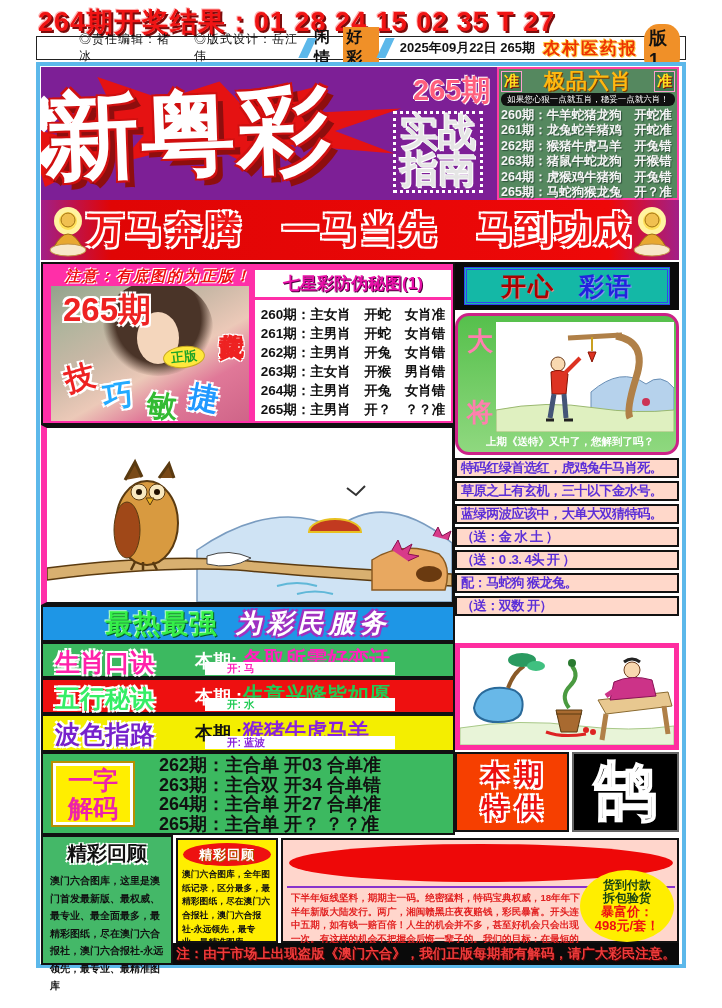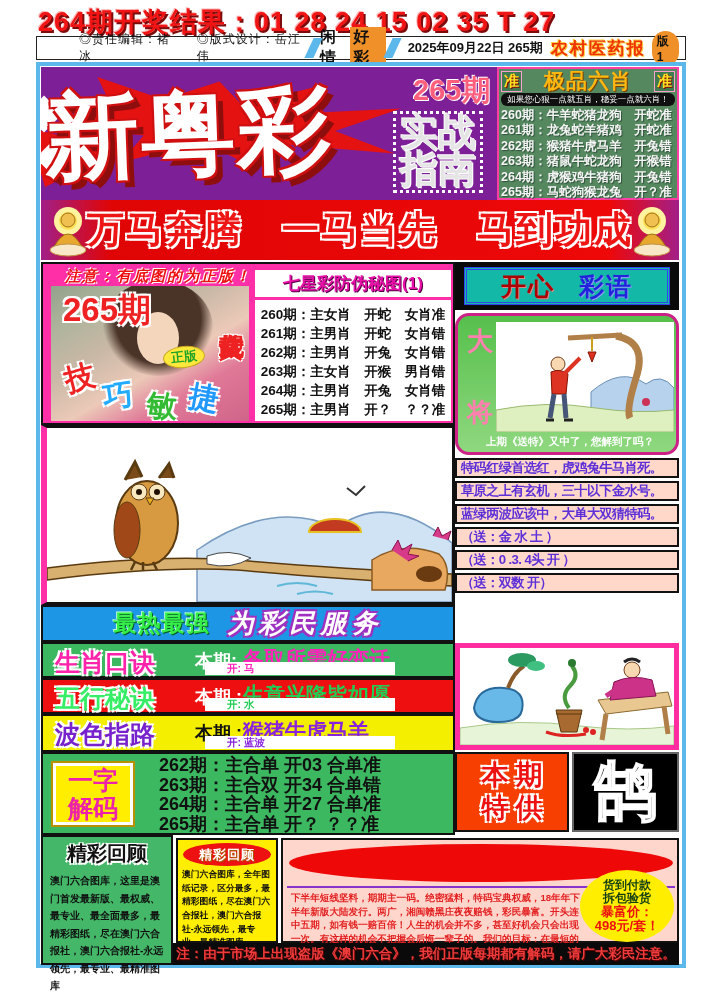--- a/index.html
+++ b/index.html
@@ -15,21 +15,21 @@
   
   #editor-bar { left:36px; top:36px; width:650px; height:24px; background:#fff; border:1px solid #222;
     display:flex; align-items:center; font-size:12px; color:#111; }
   #editor-bar .left { padding-left:42px; letter-spacing:1px; }
   .slash { width:10px; height:20px; background:#5cb8ea; transform:skewX(-25deg); margin:0 2px; }
   .col1 { font-size:16px; font-weight:bold; }
   .col2 { font-size:16px; font-weight:bold; background:#f09028; padding:0 3px; }
   .date-issue { font-weight:bold; font-size:13px; margin:0 8px; white-space:nowrap; }
   .paper-name { color:#ee3300; font-weight:bold; font-size:17px; letter-spacing:2px;
     text-shadow:1px 1px 0 #ffd24a, -1px -1px 0 #ffd24a; white-space:nowrap; }
-  .page-label { background:#f09028; font-weight:bold; font-size:12px; padding:2px 5px; margin-left:6px;border-radius:15px; }
+  .page-label { background:#f09028; font-weight:bold; font-size:18px; padding:2px 5px; margin-left:6px;border-radius:15px; }
 
   
   #frame { left:36px; top:62px; width:650px; height:906px; border:4px solid #5cb8ea; background:#fff; }
 
   
   #masthead { left:41px; top:67px; width:456px; height:133px; background:#7d1f96; overflow:hidden; }
   .burst { position:absolute; background:#e51212; }
   .burst.b1 { left:30px; top:10px; width:330px; height:90px; clip-path:polygon(0 55%,12% 30%,8% 0,28% 25%,45% 5%,52% 32%,75% 10%,72% 40%,100% 35%,80% 60%,98% 85%,65% 75%,55% 100%,40% 72%,15% 95%,22% 65%); }
   .burst.b2 { left:-14px; top:60px; width:90px; height:60px; clip-path:polygon(0 0,100% 40%,20% 100%); }
   .wdot { position:absolute; background:#fff; width:26px; height:26px; transform:rotate(45deg); }
@@ -85,21 +85,21 @@
     text-shadow:1px 1px 0 #520040; white-space:nowrap; }
   #qx-list { position:absolute; left:212px; top:36px; width:196px; height:121px; background:#fff; padding-top:5px; }
   .qx-row { font-size:13.5px; font-weight:bold; color:#111; line-height:19px; text-align:center; white-space:nowrap; }
 
   
   #owl-box { left:41px; top:425px; width:414px; height:180px; background:#fff; border:3px solid #111; border-left:6px solid #ff2fa8; }
 
   
   #service-bar { left:41px; top:605px; width:414px; height:37px; background:#1e96e6; border:2px solid #111;
     display:flex; align-items:center; justify-content:center; gap:18px; }
-  #service-p1 { color:#35ef49; font-weight:bold; font-size:23px; letter-spacing:1px;
+  #service-p1 { color:#35ef49; font-weight:bold; font-size:27px; letter-spacing:1px;
     text-shadow:1px 1px 0 #045a22,-1px -1px 0 #bfffd0;text-align:center; }
   #service-p2 { color:#fff; font-weight:bold; font-size:26px; font-style:italic; letter-spacing:5px;
     text-shadow:-2px -2px 0 #a030c0,2px -2px 0 #a030c0,-2px 2px 0 #a030c0,2px 2px 0 #a030c0; }
 
   
   .mbar { left:41px; width:414px; border:2px solid #111; }
   .mbar .mlabel { position:absolute; left:12px; top:2px; font-size:25px; font-weight:bold; }
   .mbar .mprefix { position:absolute; left:152px; top:5px; font-size:18px; font-weight:bold; }
   .mbar .mtext { position:absolute; left:200px; top:1px; font-size:21px; font-weight:bold; white-space:nowrap; }
   .mbar .mresult { position:absolute; left:162px; bottom:1px; width:190px; height:13px; background:#fff;
@@ -381,20 +381,21 @@
     </div>
     <div id="gp-caption">上期《送特》又中了，您解到了吗？</div>
   </div>
 
   <div id="tips" class="abs">
     <div class="tip-line">特码红绿首选红，虎鸡兔牛马肖死。</div>
     <div class="tip-line">草原之上有玄机，三十以下金水号。</div>
     <div class="tip-line">蓝绿两波应该中，大单大双猜特码。</div>
     <div class="tip-line">（送：金 水 土 ）</div>
     <div class="tip-line">（送：0 .3. 4头 开 ）</div>
+    <div class="tip-line">配：马蛇狗 猴龙兔。</div>
     <div class="tip-line">（送：双数 开）</div>
   </div>
 
   <div id="cartoon2" class="abs">
     <svg width="214" height="97" viewBox="0 0 214 97">
       <path d="M0 80 Q60 70 120 78 Q170 84 214 78 L214 97 L0 97 Z" fill="#e8f4d8" stroke="#a8c888"></path>
       <path d="M14 60 Q18 38 44 40 Q66 42 62 62 Q60 74 38 74 Q16 74 14 60 Z" fill="#68b8e8" stroke="#2a6a9a" stroke-width="2"></path>
       <path d="M48 40 Q54 24 64 18" stroke="#8a5a28" stroke-width="4" fill="none"></path>
       <ellipse cx="62" cy="12" rx="14" ry="7" fill="#2a9a60"></ellipse>
         <ellipse cx="76" cy="18" rx="9" ry="5" fill="#40c080"></ellipse>

